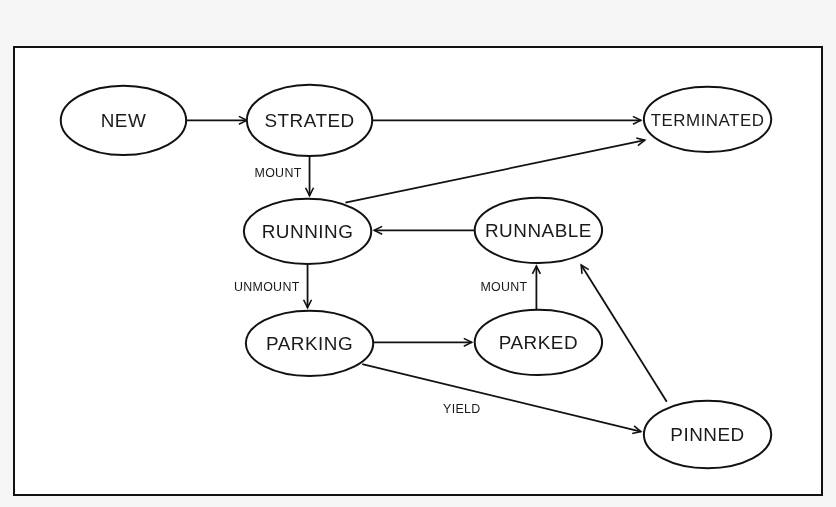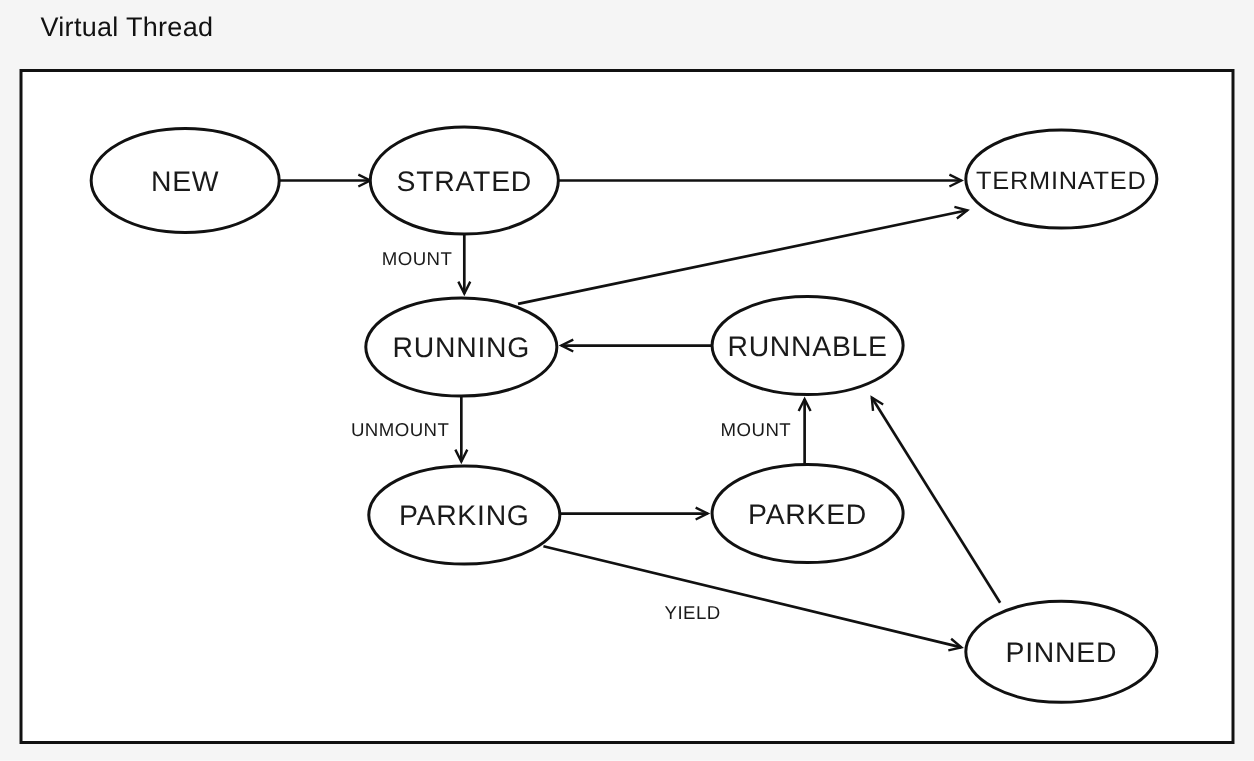--- a/index.html
+++ b/index.html
@@ -65,21 +65,20 @@
     font-size: 12.5px;
     letter-spacing: 0.3px;
     font-family: "Liberation Sans", "DejaVu Sans", sans-serif;
   }
 </style>
 </head>
 <body>
 
 <div class="page">
 
-  <div class="title">Virtual Thread</div>
 
   <div class="canvas">
     <svg viewBox="0 0 810 450" preserveAspectRatio="none">
       <defs>
         <marker id="arrow" markerWidth="12" markerHeight="12" refX="9" refY="5" orient="auto" markerUnits="userSpaceOnUse">
           <path d="M1,1 L9,5 L1,9" fill="none" stroke="#111111" stroke-width="1.6"></path>
         </marker>
       </defs>
 
       <line class="edge" x1="172" y1="73" x2="233" y2="73" marker-end="url(#arrow)"></line>

